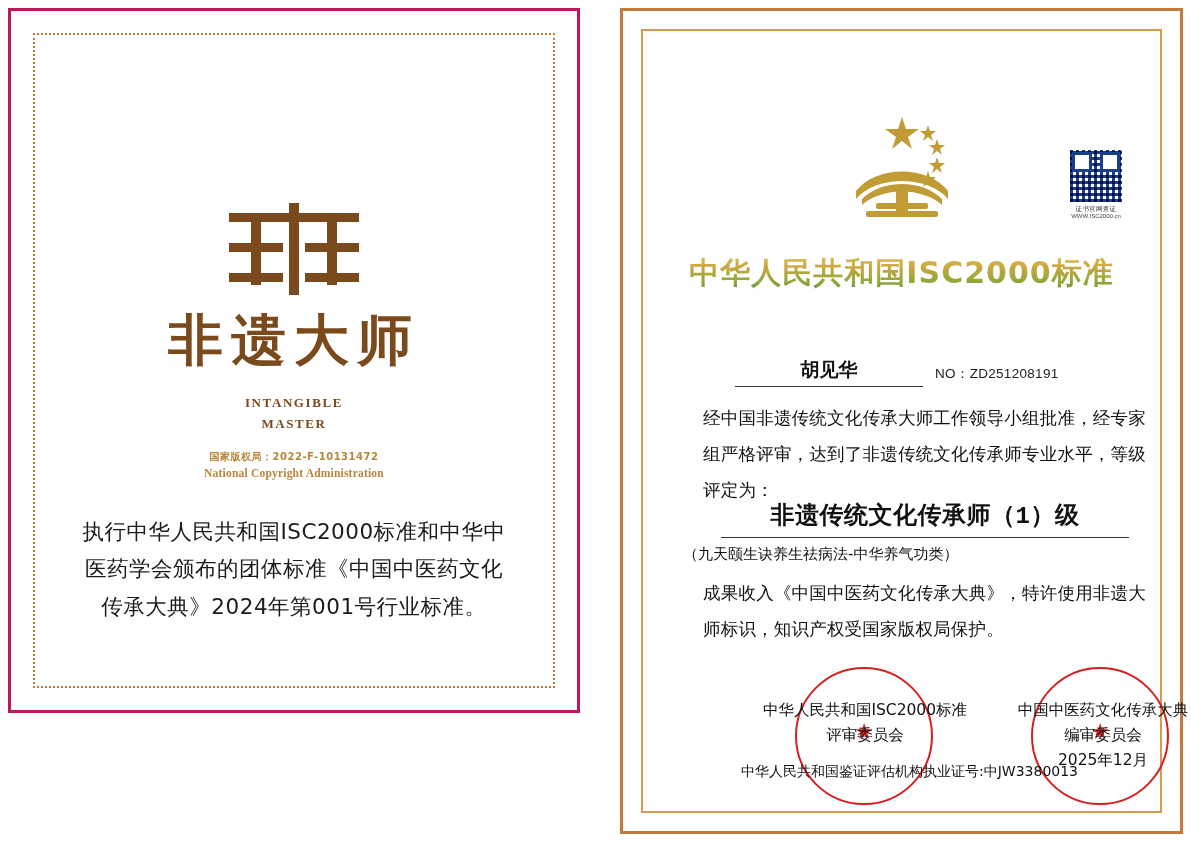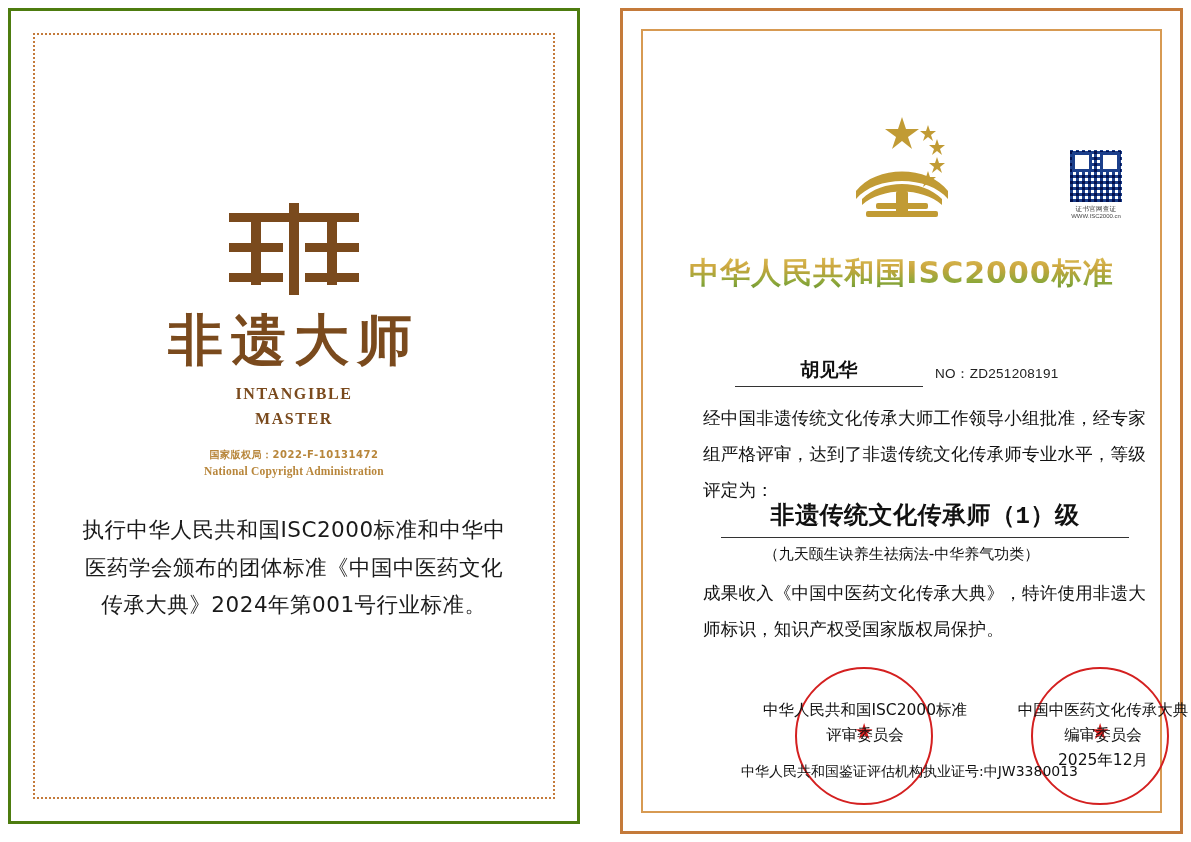--- a/index.html
+++ b/index.html
@@ -18,23 +18,23 @@
     width: 1191px;
     height: 842px;
   }
 
   
   .cert-left {
     position: absolute;
     left: 8px;
     top: 8px;
     width: 572px;
-    height: 816px;
+    height: 705px;
     background: #ffffff;
-    border: 3px solid #4d7c0f;
+    border: 3px solid #be185d;
     box-sizing: border-box;
   }
   .cert-left-inner {
     position: absolute;
     left: 22px;
     top: 22px;
     right: 22px;
     bottom: 22px;
     border: 2px dotted #c47a3a;
     box-sizing: border-box;
@@ -62,24 +62,24 @@
   .brand-title {
     margin-top: 16px;
     font-size: 55px;
     font-weight: bold;
     letter-spacing: 8px;
     color: #7a4a1d;
     font-family: "DejaVu Sans", "Liberation Sans", sans-serif;
     line-height: 1.08;
   }
   .brand-en {
-    margin-top: 12px;
+    margin-top: 23px;
     text-align: center;
     color: #7a4a1d;
-    font-size: 16px;
+    font-size: 13px;
     letter-spacing: 1.6px;
     line-height: 1.55;
     font-family: "Liberation Serif", serif;
     font-weight: bold;
   }
   .copyright-cn {
     margin-top: 16px;
     color: #b8863b;
     font-size: 10px;
     font-weight: bold;
@@ -247,24 +247,25 @@
     color: #111;
     border-bottom: 1.5px solid #333;
     padding-bottom: 6px;
     letter-spacing: 0.5px;
     font-family: Liberation Mono, monospace;
   }
   .level-sub {
     position: absolute;
     left: 0; right: 0;
     top: 514px;
-    text-align: center;
+    text-align: left;
     font-size: 15px;
     color: #111;
     font-family: "DejaVu Sans", "Liberation Sans", sans-serif;
+    padding-left: 40px;
   }
   .para-2 { top: 545px; }
 
   
   .stamp {
     position: absolute;
     width: 134px;
     height: 134px;
     border: 2.5px solid #d42020;
     border-radius: 50%;

